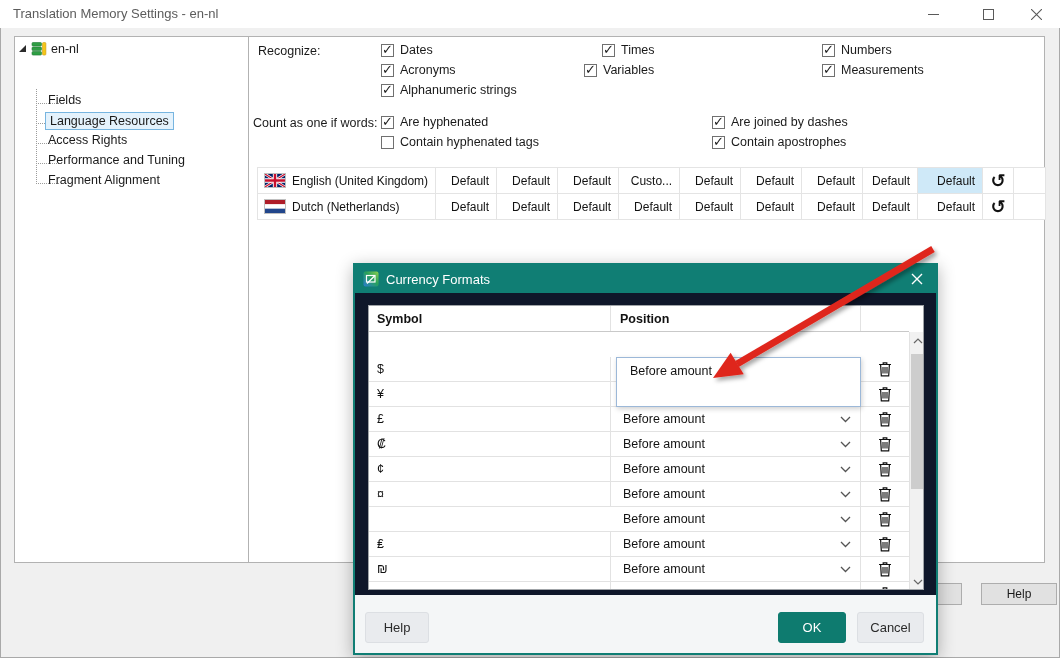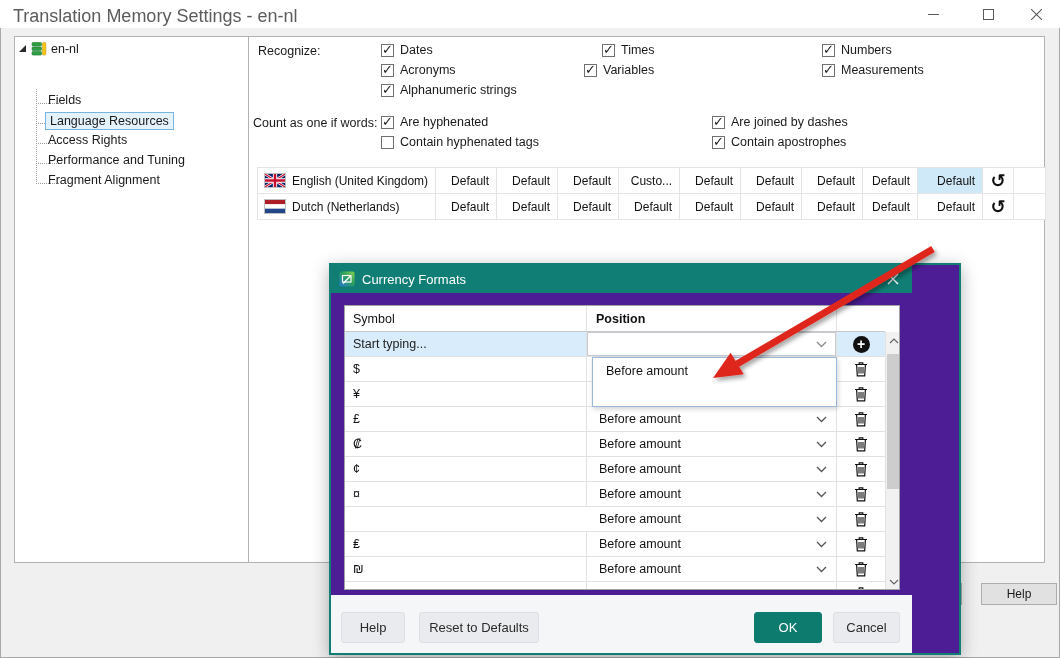--- a/index.html
+++ b/index.html
@@ -3,21 +3,21 @@
 <meta charset="utf-8">
 <style>
   *{margin:0;padding:0;box-sizing:border-box}
   html,body{background:#d7d7d7}
   body{font-family:"Liberation Sans","DejaVu Sans",sans-serif}
   #screen{position:relative;width:1060px;height:658px;background:#f0f0f0;overflow:hidden;
           box-shadow:inset 0 0 0 1px #a9a9a9}
 
   
   .titlebar{position:absolute;left:0;top:0;width:1060px;height:28px;background:#ffffff}
-  .title-text{position:absolute;left:13px;top:6px;font-size:18px;color:#5c5c5c;white-space:nowrap}
+  .title-text{position:absolute;left:13px;top:6px;font-size:13px;color:#5c5c5c;white-space:nowrap}
   .winbtn{position:absolute;top:0;width:36px;height:28px;display:flex;align-items:center;justify-content:center;cursor:default}
 
   
   .panel{position:absolute;background:#fff;border:1px solid #b2b2b2}
 
   
   .tree-row{position:absolute;display:flex;align-items:center;font-size:12.5px;color:#1a1a1a;white-space:nowrap}
   .tree-sel{background:#e4f2fc;border:1px solid #77b5e0;padding:1px 4px}
   .tree-vline{position:absolute;left:21px;top:52px;height:95px;border-left:1px dotted #9b9b9b}
   .tree-hline{position:absolute;width:23px;border-top:1px dotted #9b9b9b}
@@ -38,21 +38,21 @@
   .langcell{display:flex;align-items:center;gap:7px}
   .flag{flex:0 0 20px;height:13px;display:inline-block;box-shadow:0 0 0 1px rgba(0,0,0,.25)}
   .undo{font-family:"DejaVu Sans",sans-serif;font-size:18px;font-weight:bold;color:#111;
         text-align:center;line-height:16px;cursor:default}
 
   
   .pbtn{position:absolute;height:22px;background:#e1e1e1;border:1px solid #adadad;
         font-size:12px;color:#1a1a1a;display:flex;align-items:center;justify-content:center}
 
   
-  .modal{position:absolute;left:329px;top:263px;width:632px;height:392px;background:#4c1d95;
+  .modal{position:absolute;left:353px;top:263px;width:585px;height:392px;background:#0f172a;
          border:2px solid #107e74;box-shadow:0 4px 16px rgba(0,0,0,.30);z-index:20}
   .mtitle{position:absolute;left:0;top:0;width:581px;height:28px;background:#107e74;display:flex;align-items:center}
   .mtitle-text{margin-left:31px;font-size:13px;color:#fff}
   .mclose{position:absolute;right:4px;top:3px;width:30px;height:22px;display:flex;align-items:center;justify-content:center}
 
   .mtable{position:absolute;left:13px;top:40px;width:556px;height:285px;border:1px solid #a0a4a8;
           background:#fff;overflow:hidden;font-size:12.5px;color:#121212}
   .mhead{position:absolute;left:0;top:0;width:540px;height:26px;border-bottom:1px solid #c9c9c9;font-weight:bold}
   .mrow{position:absolute;left:0;width:540px;height:25px;border-bottom:1px solid #e2e2e2}
   .c-sym{position:absolute;left:0;top:0;width:242px;height:100%;border-right:1px solid #e2e2e2;
@@ -290,42 +290,29 @@
       <span class="mtitle-text">Currency Formats</span>
       <div class="mclose">
         <svg width="12" height="12">
             <path d="M1 1 L11 11 M11 1 L1 11" stroke="#fff" stroke-width="1.4"></path>
           </svg>
       </div>
     </div>
 
     <div class="mtable">
       <div class="mhead">
-        <div class="c-sym" style="font-weight:normal">
+        <div class="c-sym" style="font-weight:bold">
           <span>Symbol</span>
         </div>
         <div class="c-pos" style="font-weight:bold;padding-left:9px">
           <span>Position</span>
         </div>
         <div class="c-act"></div>
       </div>
 
-      <div class="mrow" style="top:26px">
-        <div class="c-sym newrow-bg">
-          <span style="color:#222">Start typing...</span>
-        </div>
-        <div class="c-pos combo">
-          <svg class="chev" width="11" height="7">
-            <polyline points="1,1 5.5,5.5 10,1" fill="none" stroke="#8a8a8a" stroke-width="1.3"></polyline>
-          </svg>
-        </div>
-        <div class="c-act newrow-bg">
-          <div class="plus">+</div>
-        </div>
-      </div>
 
       <div class="mrow" style="top:51px">
         <div class="c-sym">
             <span>$</span>
           </div>
         <div class="c-pos"></div>
         <div class="c-act">
           <svg width="14" height="16" viewBox="0 0 14 16">
               <path d="M1 3.5 H13 M5.2 3.5 V1.8 H8.8 V3.5 M2.6 3.5 L3.3 14.8 H10.7 L11.4 3.5" fill="none" stroke="#111" stroke-width="1.2"></path>
               <path d="M5 6 V12.5 M7 6 V12.5 M9 6 V12.5" stroke="#111" stroke-width="1.1"></path>
@@ -491,23 +478,20 @@
       </div>
     </div>
 
     <div class="ddlist">
       <div class="ddopt">Before amount</div>
     </div>
 
     <div class="mfooter">
       <div class="mbtn" style="left:10px;width:64px">
         <span>Help</span>
-      </div>
-      <div class="mbtn" style="left:88px;width:120px">
-        <span>Reset to Defaults</span>
       </div>
       <div class="mbtn primary" style="left:423px;width:68px">
         <span>OK</span>
       </div>
       <div class="mbtn" style="left:502px;width:67px">
         <span>Cancel</span>
       </div>
     </div>
   </div>
 

